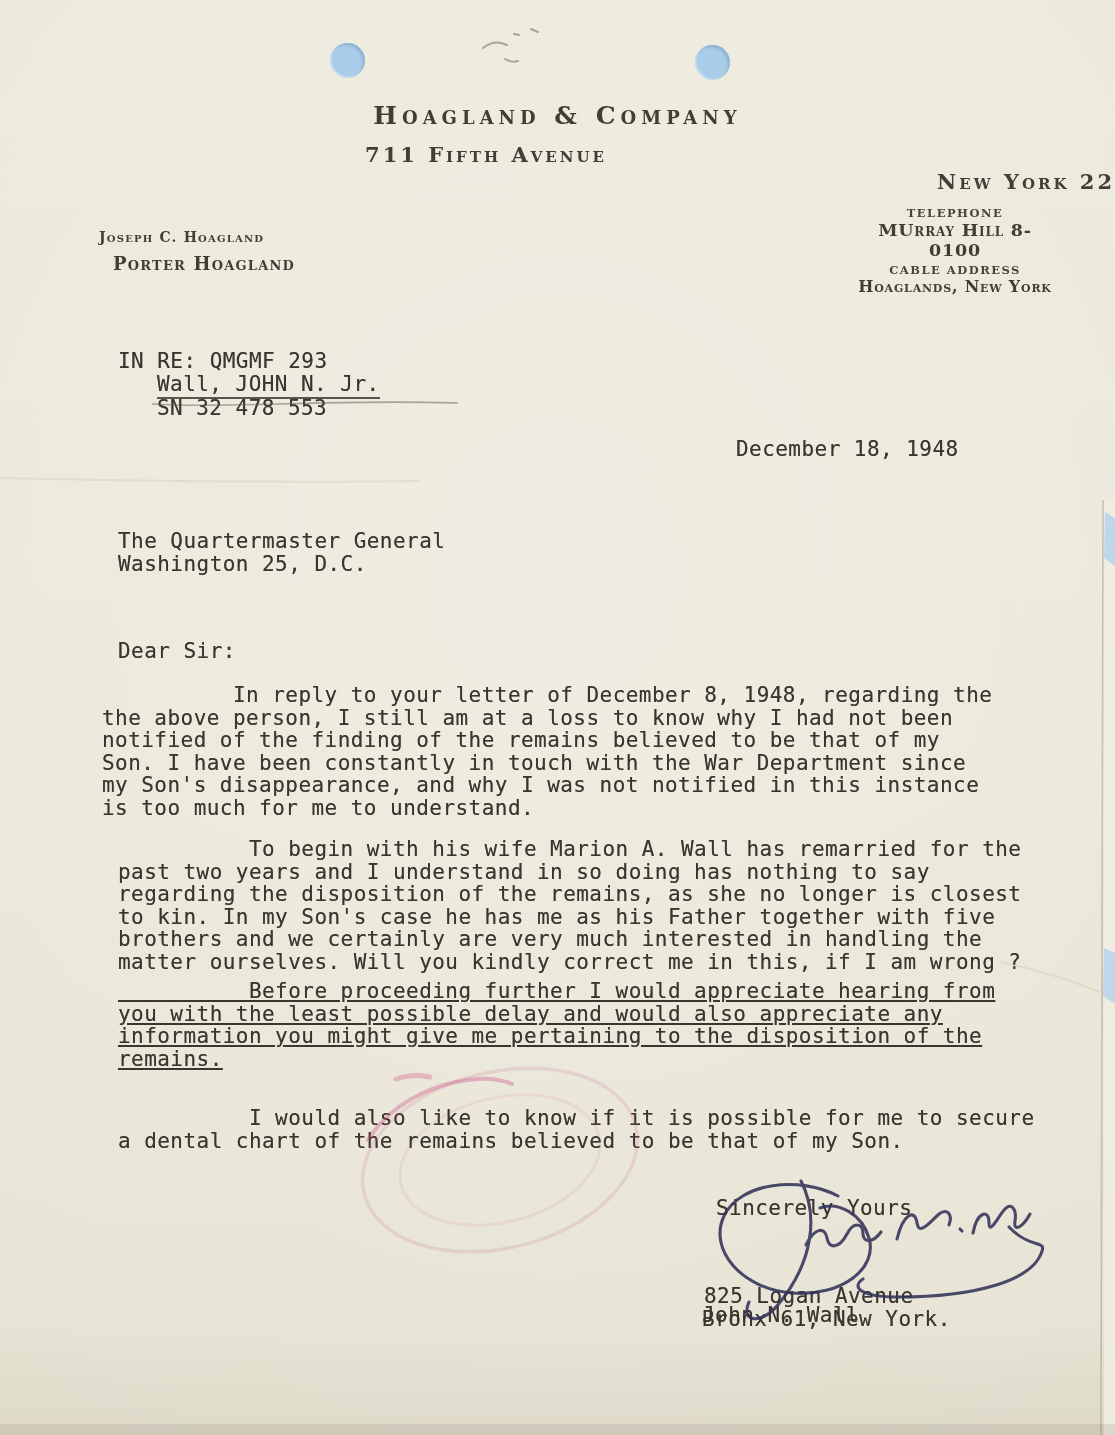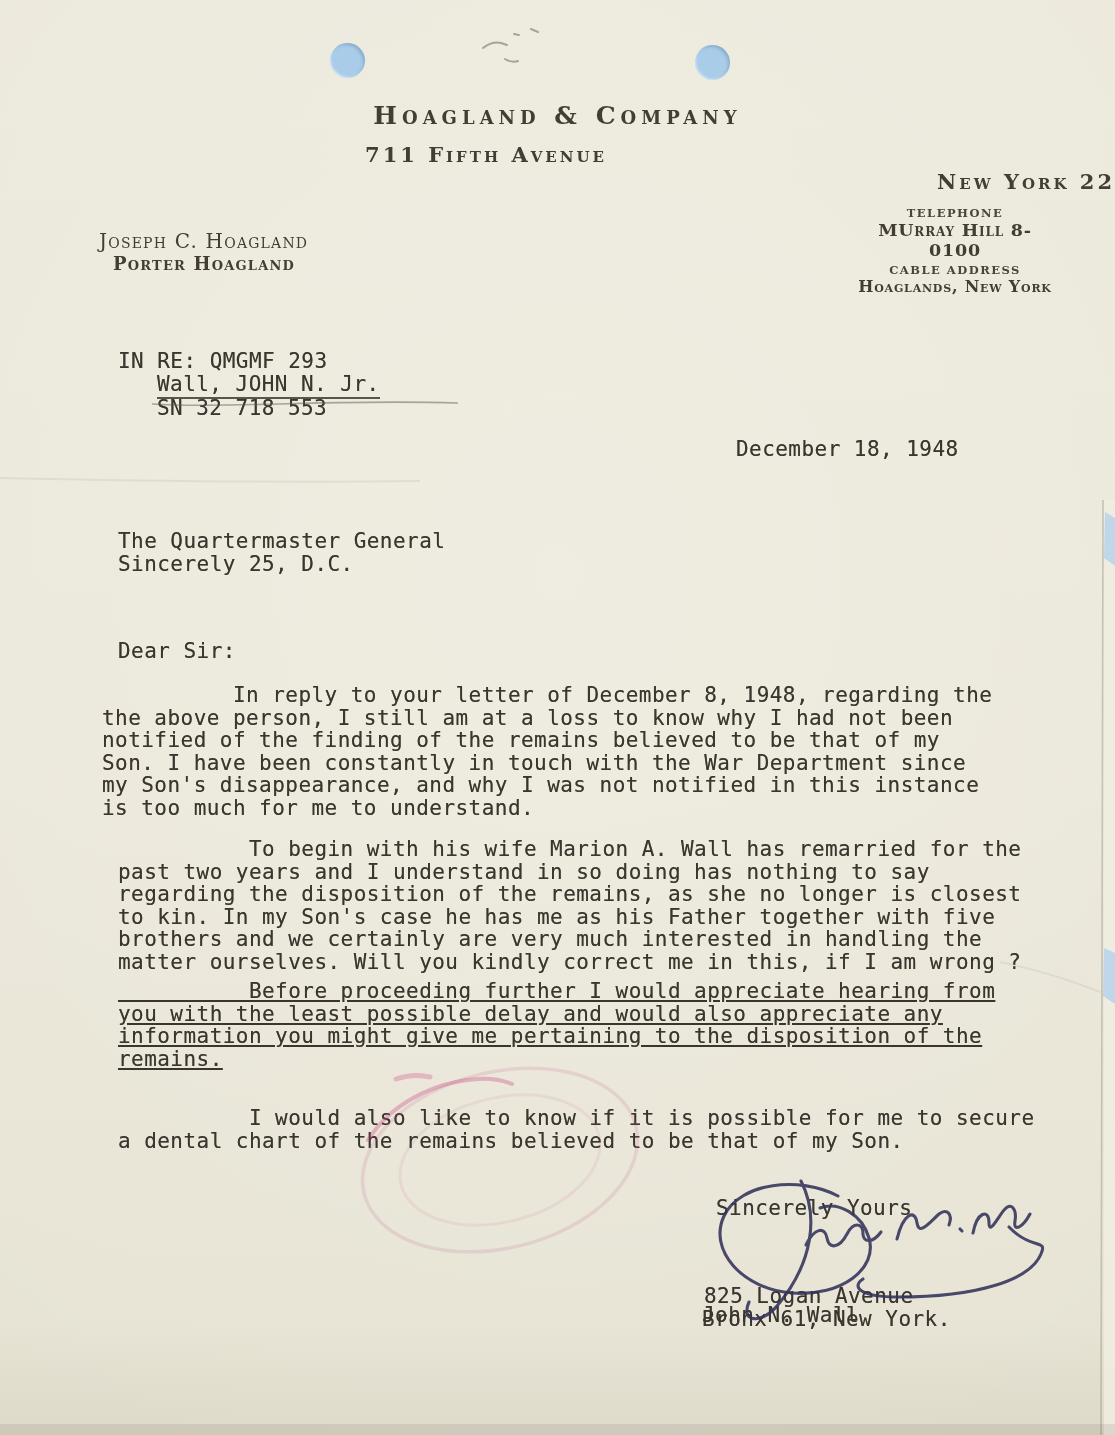--- a/index.html
+++ b/index.html
@@ -38,21 +38,21 @@
   .lh-addr1{
     left:0;width:972px;top:142px;
     text-align:center;
     font-size:21px;font-weight:600;letter-spacing:3px;
   }
   .lh-addr2{
     left:0;width:1115px;top:169px;
     text-align:right;
     font-size:21px;font-weight:600;letter-spacing:3px;
   }
-  .lh-partner1{left:99px;top:229px;font-size:20px;font-weight:400;letter-spacing:1.2px;}
+  .lh-partner1{left:99px;top:229px;font-size:14px;font-weight:700;letter-spacing:1.2px;}
   .lh-partner2{left:113px;top:253px;font-size:18px;font-weight:600;letter-spacing:1.2px;}
   .contact{position:absolute;left:855px;top:206px;width:200px;text-align:center;}
   .contact .tiny{
     font-family:"DejaVu Serif","Liberation Serif",serif;
     font-size:11.5px;letter-spacing:1.5px;color:#4a443a;
     text-transform:uppercase;font-weight:600;
   }
   .contact .val{
     font-family:"DejaVu Serif","Liberation Serif",serif;
     font-variant:small-caps;font-weight:600;
@@ -91,26 +91,26 @@
 
   <div class="contact">
     <div class="tiny">Telephone</div>
     <div class="val">MUrray Hill 8-0100</div>
     <div class="tiny">Cable Address</div>
     <div class="val val2">Hoaglands, New York</div>
   </div>
 
   <div class="typed" style="left:118px;top:350px;">IN RE: QMGMF 293</div>
   <div class="typed" style="left:157px;top:373px;"><span class="ref-underline">Wall, JOHN N. Jr.</span></div>
-  <div class="typed" style="left:157px;top:397px;">SN 32 718 553</div>
+  <div class="typed" style="left:157px;top:397px;">SN 32 478 553</div>
 
   <div class="typed" style="left:736px;top:438px;">December 18, 1948</div>
 
   <div class="typed" style="left:118px;top:530px;">The Quartermaster General
-Sincerely 25, D.C.</div>
+Washington 25, D.C.</div>
 
   <div class="typed" style="left:118px;top:640px;">Dear Sir:</div>
 
   <div class="typed" style="left:102px;top:684px;">          In reply to your letter of December 8, 1948, regarding the
 the above person, I still am at a loss to know why I had not been
 notified of the finding of the remains believed to be that of my
 Son. I have been constantly in touch with the War Department since
 my Son's disappearance, and why I was not notified in this instance
 is too much for me to understand.</div>
   <div class="typed" style="left:118px;top:838px;">          To begin with his wife Marion A. Wall has remarried for the

